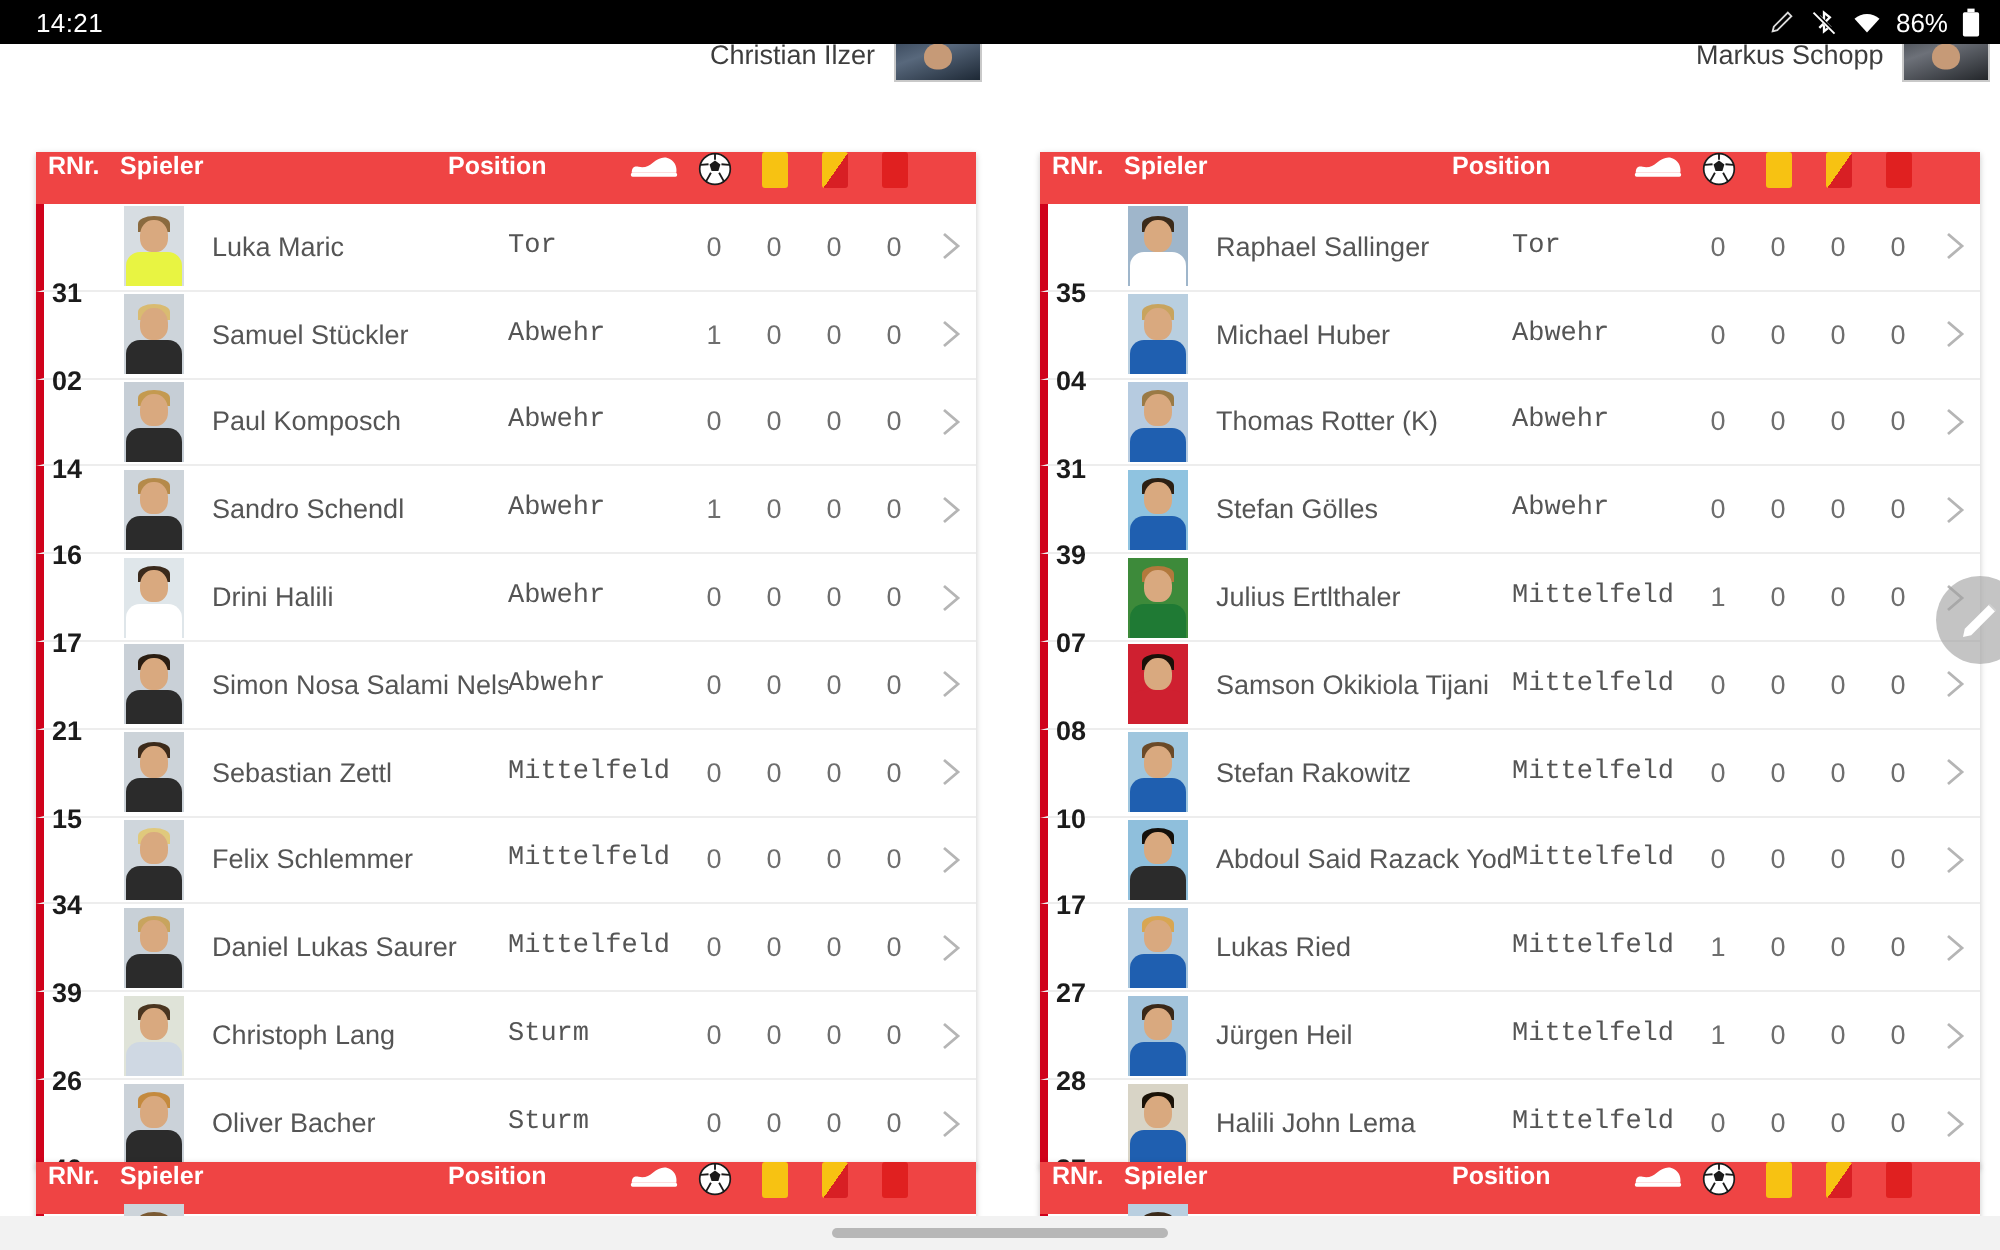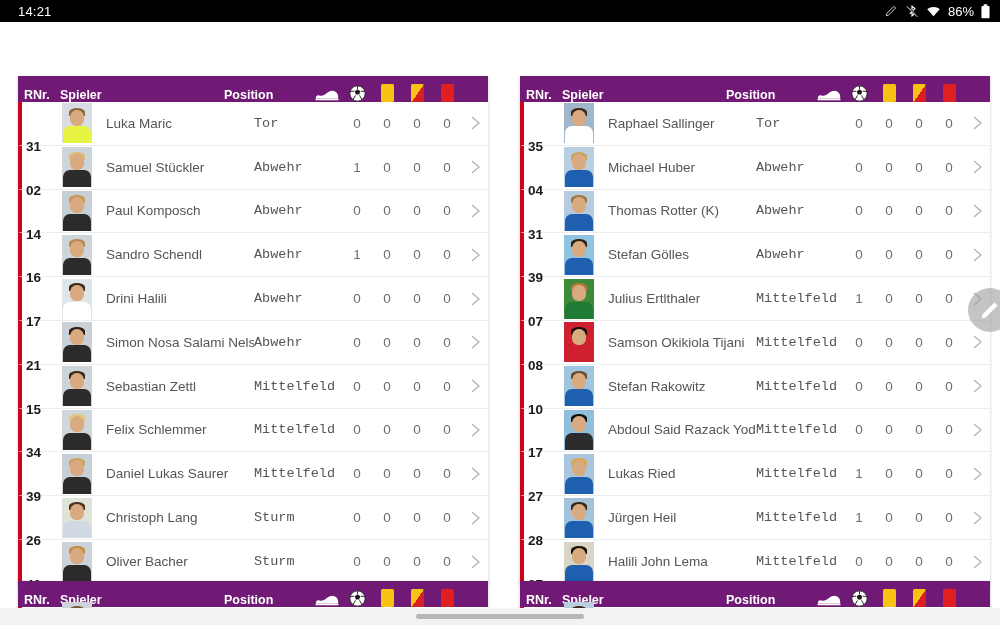--- a/index.html
+++ b/index.html
@@ -59,22 +59,22 @@
   .card {
     position: absolute;
     width: 470px;
     background: #fff;
     box-shadow: 0 1px 3px rgba(0,0,0,.22);
   }
   .card.left  { left: 18px; }
   .card.right { left: 520px; }
 
   .thead {
-    display: flex; align-items: flex-end;
-    height: 26px; background: #701a75; color: #fff;
+    display: flex; align-items: flex-start;
+    height: 26px; background: #ef4444; color: #fff;
     font-size: 12.5px; font-weight: bold;
   }
   .th-rnr      { width: 42px; padding-left: 6px; }
   .th-spieler  { flex: 1; }
   .th-position { width: 88px; }
   .th-ic       { width: 30px; display: flex; align-items: center; justify-content: center; }
   .th-chev     { width: 26px; }
   .ic-ball { width: 17px; height: 17px; display: block; }
   .ic-card { width: 13px; height: 18px; border-radius: 1.5px; display: block; }
   .ic-card.yellow { background: #f7c212; }
@@ -170,20 +170,30 @@
         <svg width="9" height="15" viewBox="0 0 10 16">
             <rect x="3" y="0" width="4" height="2" fill="#fff"></rect>
             <rect x="0.5" y="2" width="9" height="13.5" rx="1" fill="#fff"></rect>
           </svg>
       </span>
     </div>
   </div>
 
   <div class="content">
 
+    <div class="coach-strip">
+      <div class="coach left">
+        <span class="coach-name">Christian Ilzer</span>
+        <span class="coach-photo"></span>
+      </div>
+      <div class="coach right">
+        <span class="coach-name">Markus Schopp</span>
+        <span class="coach-photo b"></span>
+      </div>
+    </div>
 
     <div class="card left" id="card-home" style="top:54px;">
       <div class="thead">
         <div class="th-rnr">RNr.</div>
         <div class="th-spieler">Spieler</div>
         <div class="th-position">Position</div>
         <div class="th-ic">
           <svg class="ic-boot" width="24" height="14" viewBox="0 0 28 15">
               <path d="M1 11.5 C1 8 3 7.5 5 8 C8.5 8.9 11 7.5 13.5 5.5 C16.5 3 20 1.5 23.5 3.5 C26.5 5.2 27.5 8.5 27 11.5 L1 11.5 Z" fill="#fff"></path>
               <rect x="0.5" y="11.5" width="27" height="2.2" rx="1" fill="#fff"></rect>

